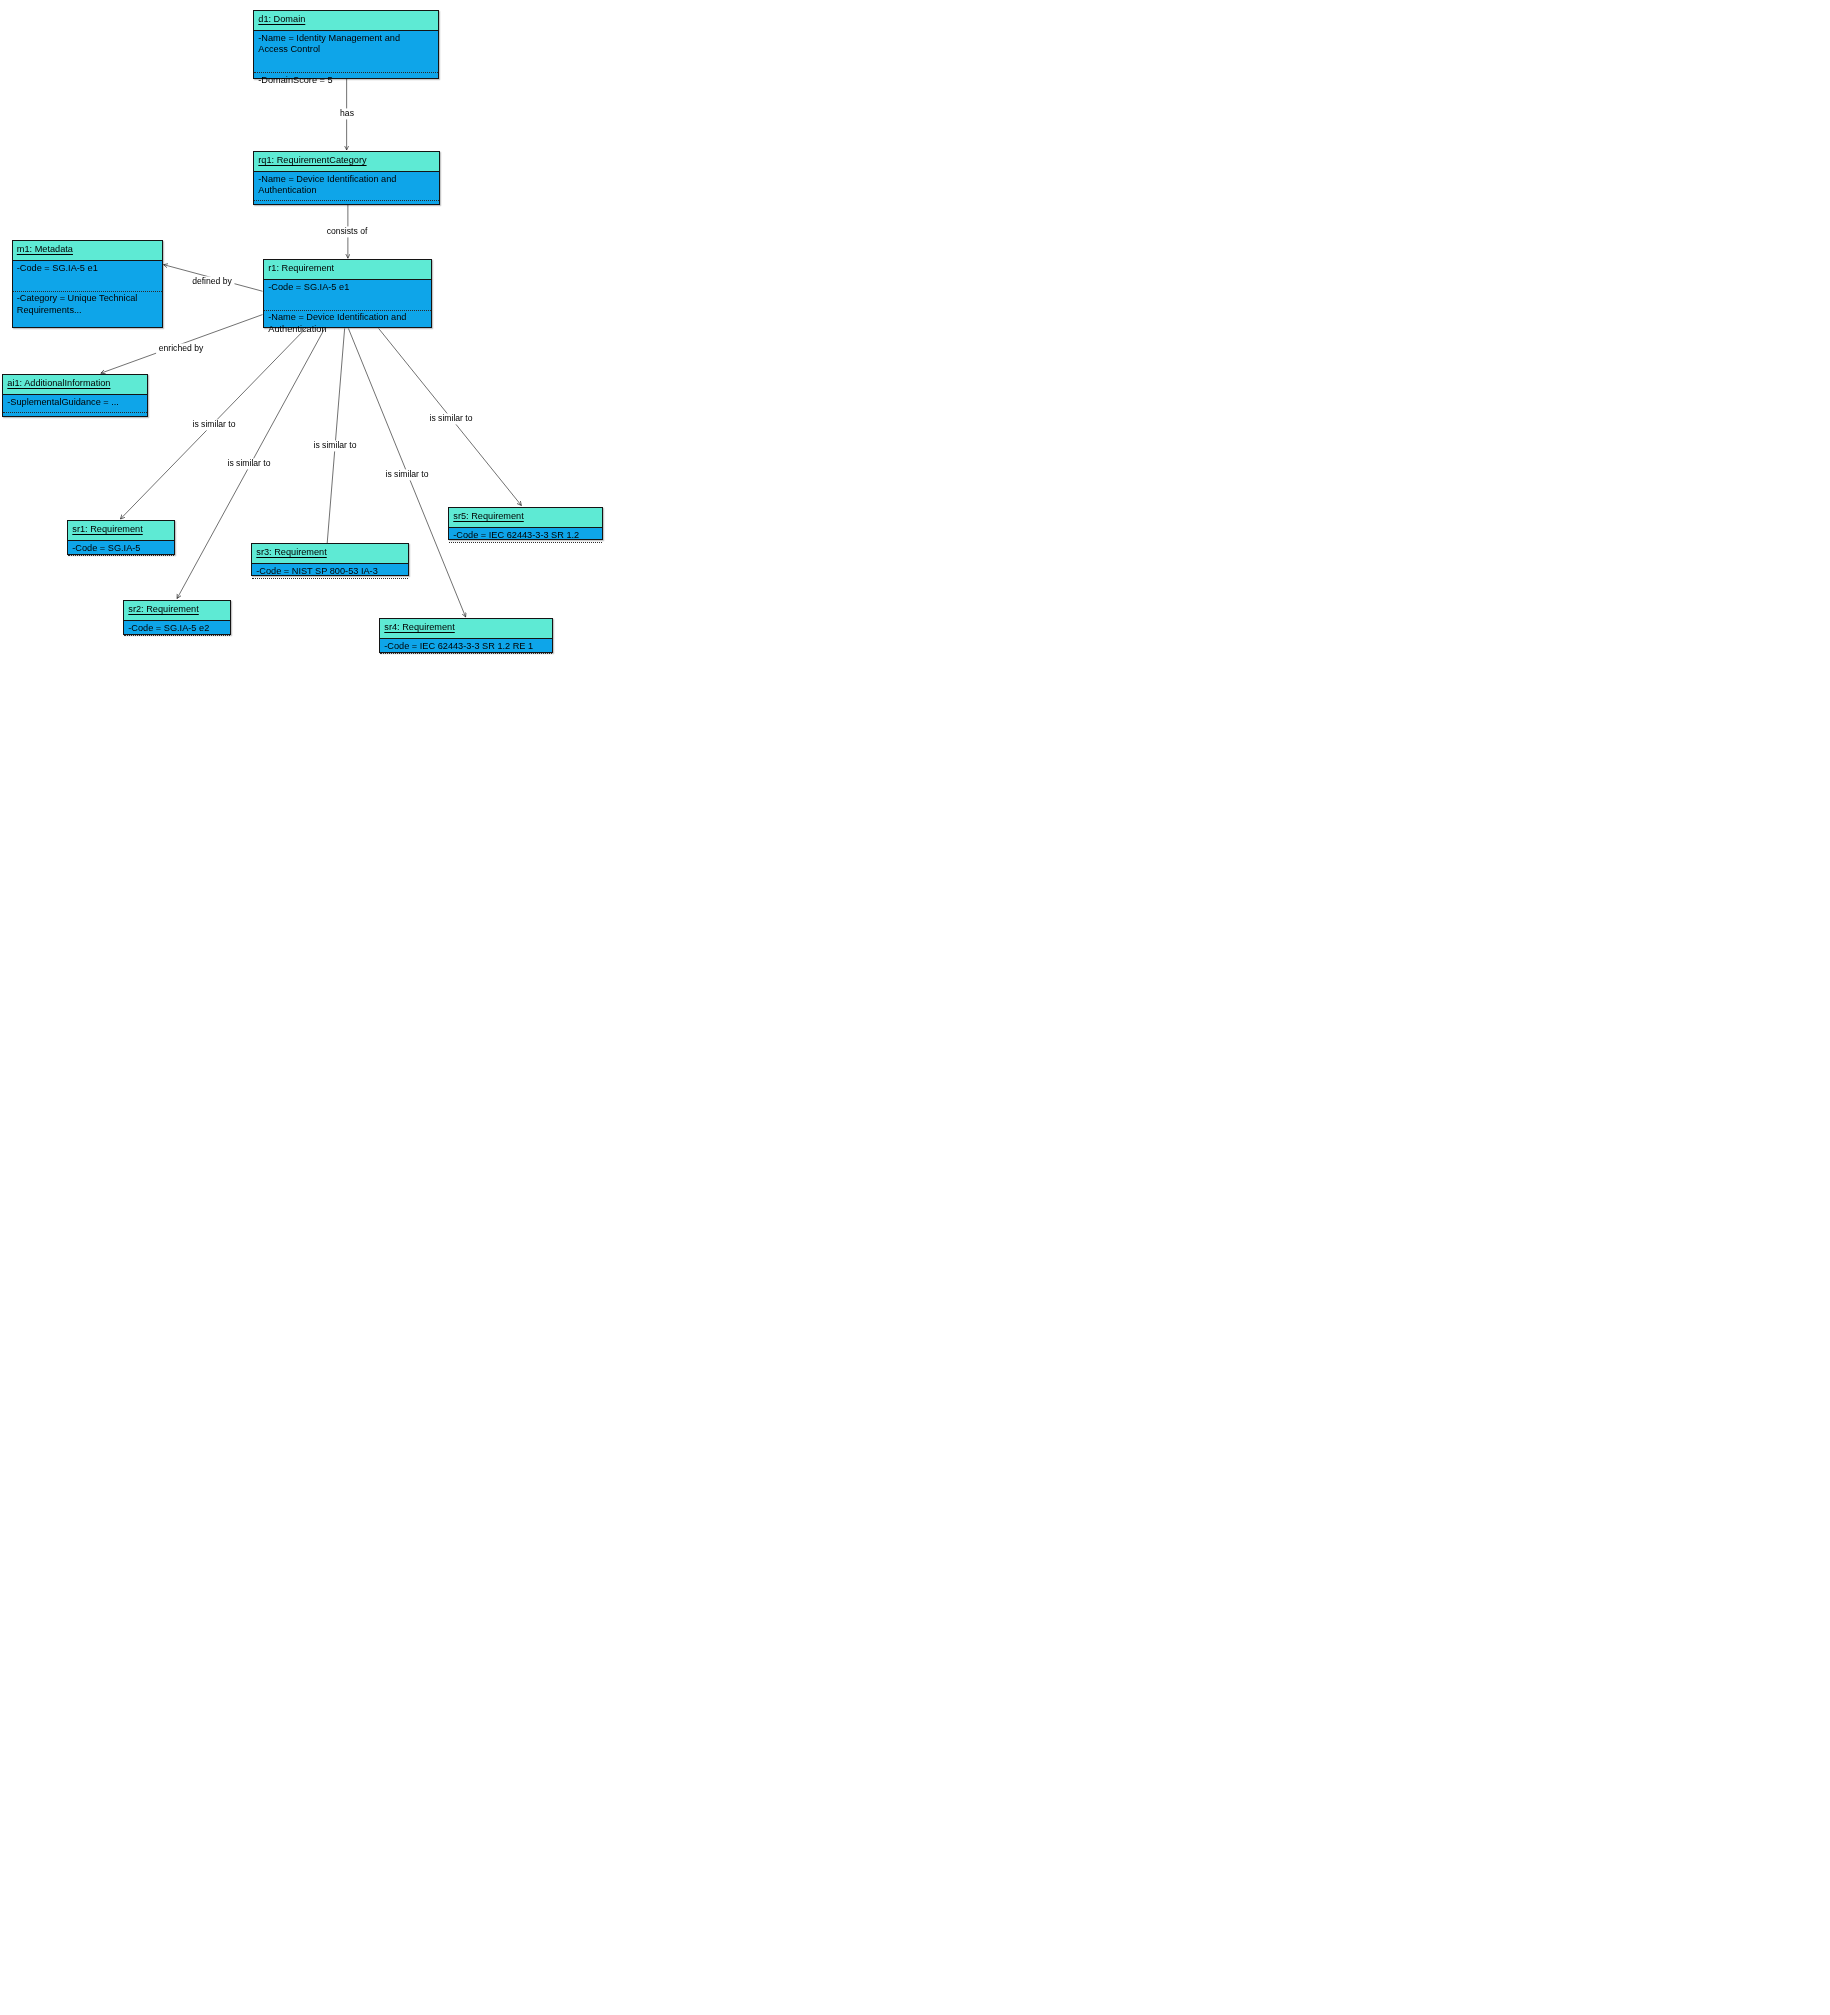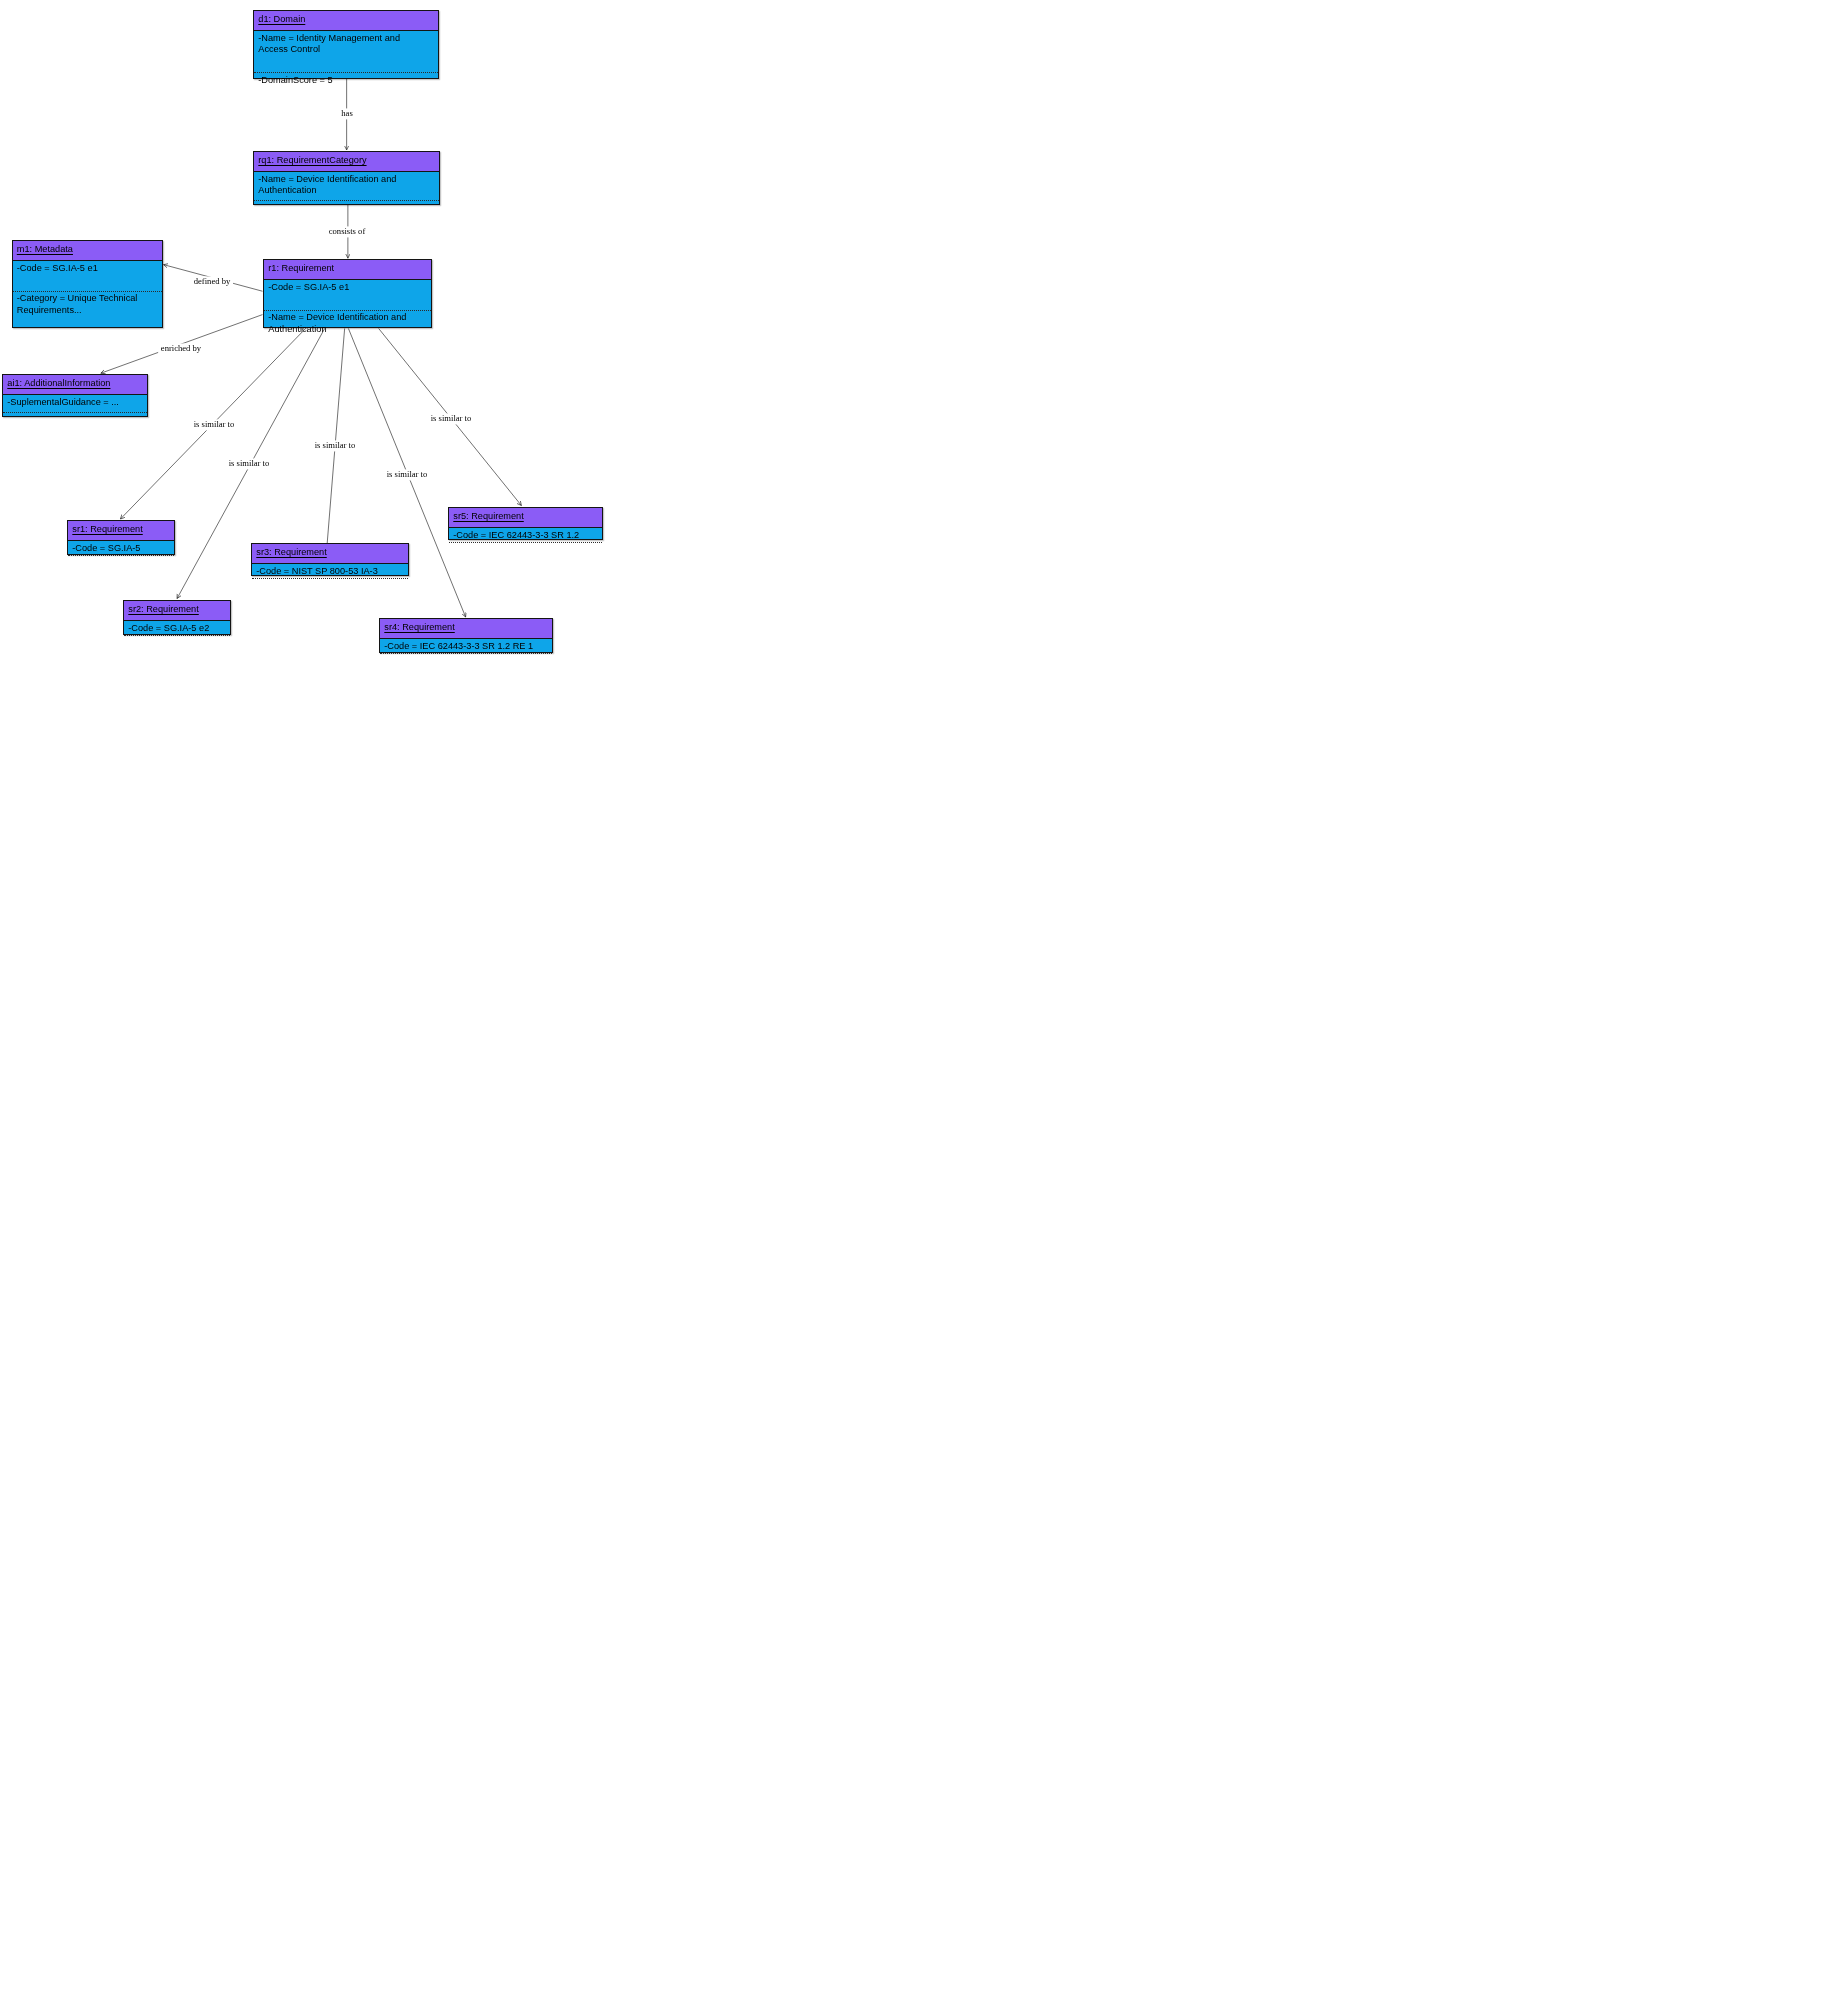--- a/index.html
+++ b/index.html
@@ -8,37 +8,37 @@
     font-family:"Liberation Sans",sans-serif;color:#000;overflow:hidden;
   }
   .edges-svg{position:absolute;left:0;top:0;width:100%;height:100%;z-index:1;}
   .uml-node{
     position:absolute;z-index:2;box-sizing:border-box;
     border:1.1px solid #141414;background:#ffffff;
     box-shadow:1.1px 1.1px 1.1px rgba(0,0,0,0.28);
     display:flex;flex-direction:column;
   }
   .node-title{
-    flex:0 0 auto;background:#8b5cf6;border-bottom:1.1px solid #141414;
+    flex:0 0 auto;background:#5eead4;border-bottom:1.1px solid #141414;
     padding:3.2px 4.3px 4.3px 4.3px;font-size:9.2px;line-height:1.2;white-space:nowrap;overflow:hidden;
   }
   .node-title .u{text-decoration:underline;text-decoration-thickness:1.1px;text-underline-offset:1.6px;}
   .node-title .nu{text-decoration:none;}
   .node-attrs{
     flex:1 1 auto;background:#0ea5e9;display:flex;flex-direction:column;
     padding:1.6px 0 1.1px 0;min-height:0;
   }
   .attr{font-size:9.2px;line-height:1.26;padding:0.5px 4.3px;}
   .attr + .attr{border-top:0.8px dotted #2b2b2b;margin-top:16px;padding-top:1.6px;}
   .attr-narrow{padding-right:21.6px;}
   .attr-narrow-sm{padding-right:19.4px;}
   .tail{margin-top:auto;border-top:0.8px dotted #2b2b2b;height:1.6px;flex:0 0 auto;}
   .edge-label{
     position:absolute;z-index:3;transform:translate(-50%,-50%);
-    background:#ffffff;padding:0 2.7px;font-size:8.6px;white-space:nowrap;line-height:1.3;font-family:Liberation Serif, serif;
+    background:#ffffff;padding:0 2.7px;font-size:8.6px;white-space:nowrap;line-height:1.3;
   }
 </style>
 </head>
 <body>
 
 <div class="canvas">
 
   <svg class="edges-svg" viewBox="0 0 1131 1246" xmlns="http://www.w3.org/2000/svg">
     <defs>
       <marker id="arrowOpen" markerWidth="12" markerHeight="12" refX="8" refY="4" orient="auto" markerUnits="userSpaceOnUse">

